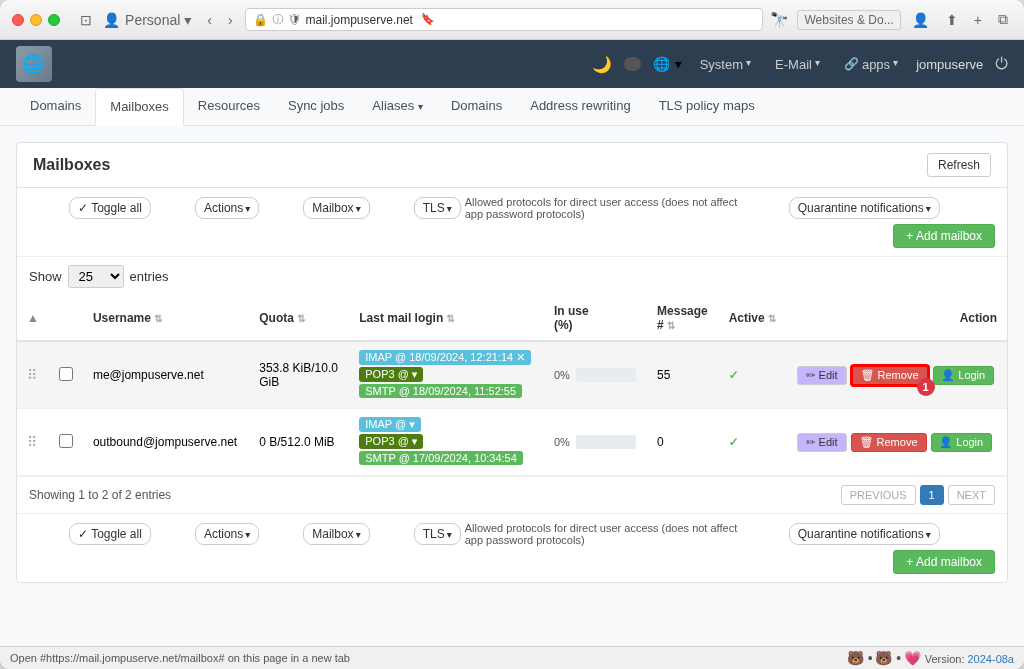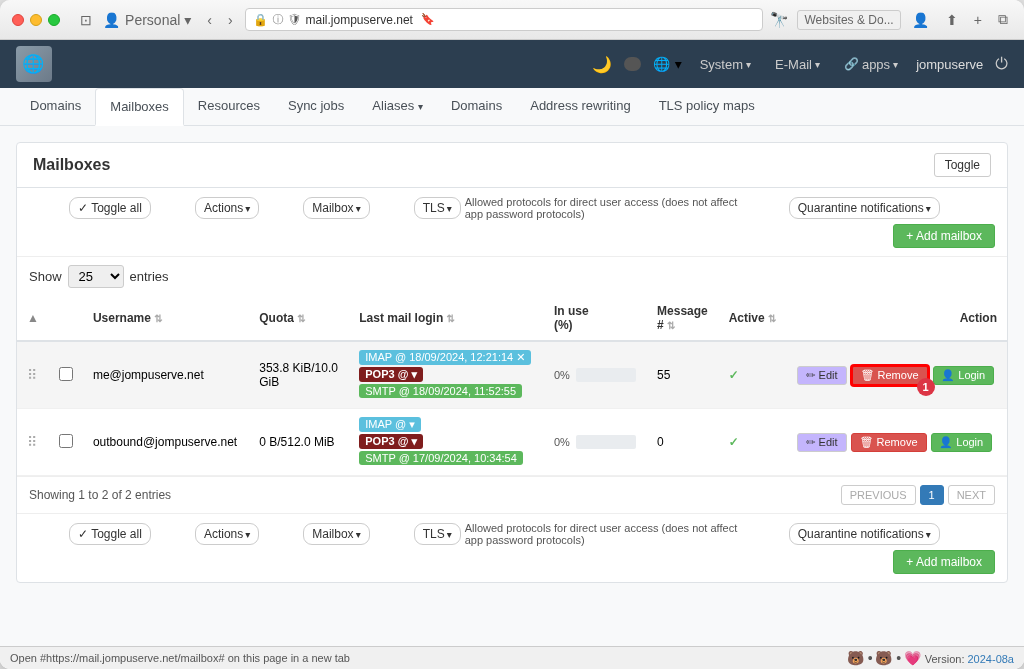--- a/index.html
+++ b/index.html
@@ -44,21 +44,21 @@
       background: #2c3e50;
       padding: 6px 16px;
       display: flex;
       align-items: center;
       justify-content: flex-end;
       gap: 12px;
       min-height: 38px;
     }
     .app-logo { margin-right: auto; }
     .logo-img { width: 36px; height: 36px; background: #ccc; border-radius: 4px; overflow: hidden; }
-    .nav-item { color: #ccc; font-size: 13px; cursor: pointer; display: flex; align-items: center; gap: 3px; padding: 3px 6px; border-radius: 3px; }
+    .nav-item { color: #ccc; font-size: 13px; cursor: pointer; display: flex; align-items: flex-start; gap: 3px; padding: 3px 6px; border-radius: 3px; }
     .nav-item .caret { font-size: 10px; }
     .nav-username { color: #ddd; font-weight: 500; }
     .nav-power { color: #ccc; font-size: 16px; }
 
     
     .main-tabs {
       border-bottom: 1px solid #dee2e6;
       padding: 0 16px;
       display: flex;
       gap: 0;
@@ -133,21 +133,21 @@
     .data-table th .sort-icon { color: #aaa; font-size: 10px; }
     .data-table td { padding: 8px 10px; border-bottom: 1px solid #f0f0f0; vertical-align: middle; font-size: 12px; }
     .data-table tr.highlighted { background: #f5f5f5; }
     
     .protocol-badge { 
       display: inline-flex; align-items: center; gap: 2px;
       padding: 1px 6px; border-radius: 3px; font-size: 11px; color: white; 
       margin-bottom: 2px; cursor: pointer;
     }
     .badge-imap { background: #5bc0de; }
-    .badge-pop3 { background: #7f1d1d; font-weight: bold; }
+    .badge-pop3 { background: #4d7c0f; }
     .badge-smtp { background: #5cb85c; }
     
     .progress-bar-wrap { display: flex; align-items: center; gap: 6px; }
     .progress-bar { width: 60px; height: 14px; background: #e9ecef; border-radius: 2px; overflow: hidden; }
     .progress-fill { height: 100%; background: #337ab7; }
     .progress-label { font-size: 11px; color: #555; }
     
     .action-buttons { display: flex; gap: 4px; align-items: center; white-space: nowrap; }
     .check-icon { color: #5cb85c; font-weight: bold; }
     
@@ -286,21 +286,21 @@
         <span>TLS policy maps</span>
       </div>
     </div>
 
     <div class="page-content">
       <div class="panel">
 
         <div class="panel-header">
           <span class="panel-title">Mailboxes</span>
           <button class="btn btn-default">
-            <span>Toggle</span>
+            <span>Refresh</span>
           </button>
         </div>
 
         <div class="toolbar-row">
           <button class="toolbar-btn">
             <span>✓ Toggle all</span>
           </button>
           <button class="toolbar-btn">
             <span>Actions</span>
             <span class="caret"> ▾</span>

